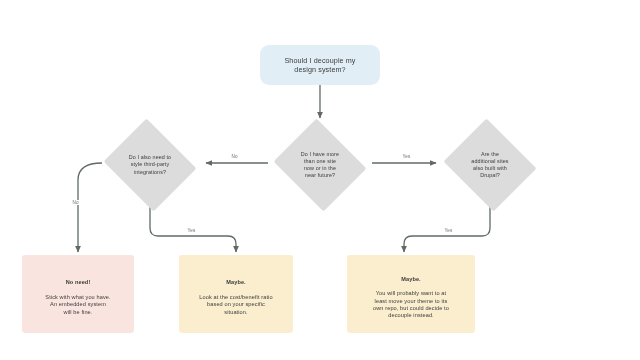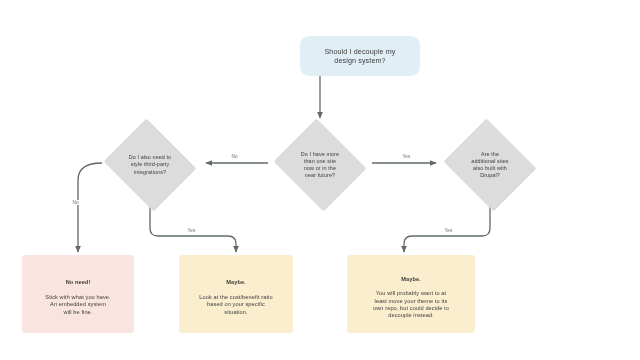--- a/index.html
+++ b/index.html
@@ -78,21 +78,21 @@
 
     <path d="M372,163 L436,163" stroke="#5f6b63" stroke-width="1.3" fill="none" marker-end="url(#arrow)"></path>
 
     <path d="M102,163 Q78,163 78,180 L78,252" stroke="#5f6b63" stroke-width="1.3" fill="none" marker-end="url(#arrow)"></path>
 
     <path d="M150,206 L150,228 Q150,236 158,236 L228,236 Q236,236 236,244 L236,252" stroke="#5f6b63" stroke-width="1.3" fill="none" marker-end="url(#arrow)"></path>
 
     <path d="M490,206 L490,228 Q490,236 482,236 L412,236 Q404,236 404,244 L404,252" stroke="#5f6b63" stroke-width="1.3" fill="none" marker-end="url(#arrow)"></path>
   </svg>
 
-  <div class="node start" style="left:260px;top:36px;margin-left:40px;">
+  <div class="node start" style="left:260px;top:45px;">
     <div class="node-text">Should I decouple my
 design system?</div>
   </div>
 
   <div class="node diamond" style="left:270px;top:122px;">
     <div class="shape"></div>
     <div class="node-text">Do I have more
 than one site
 now or in the
 near future?</div>

